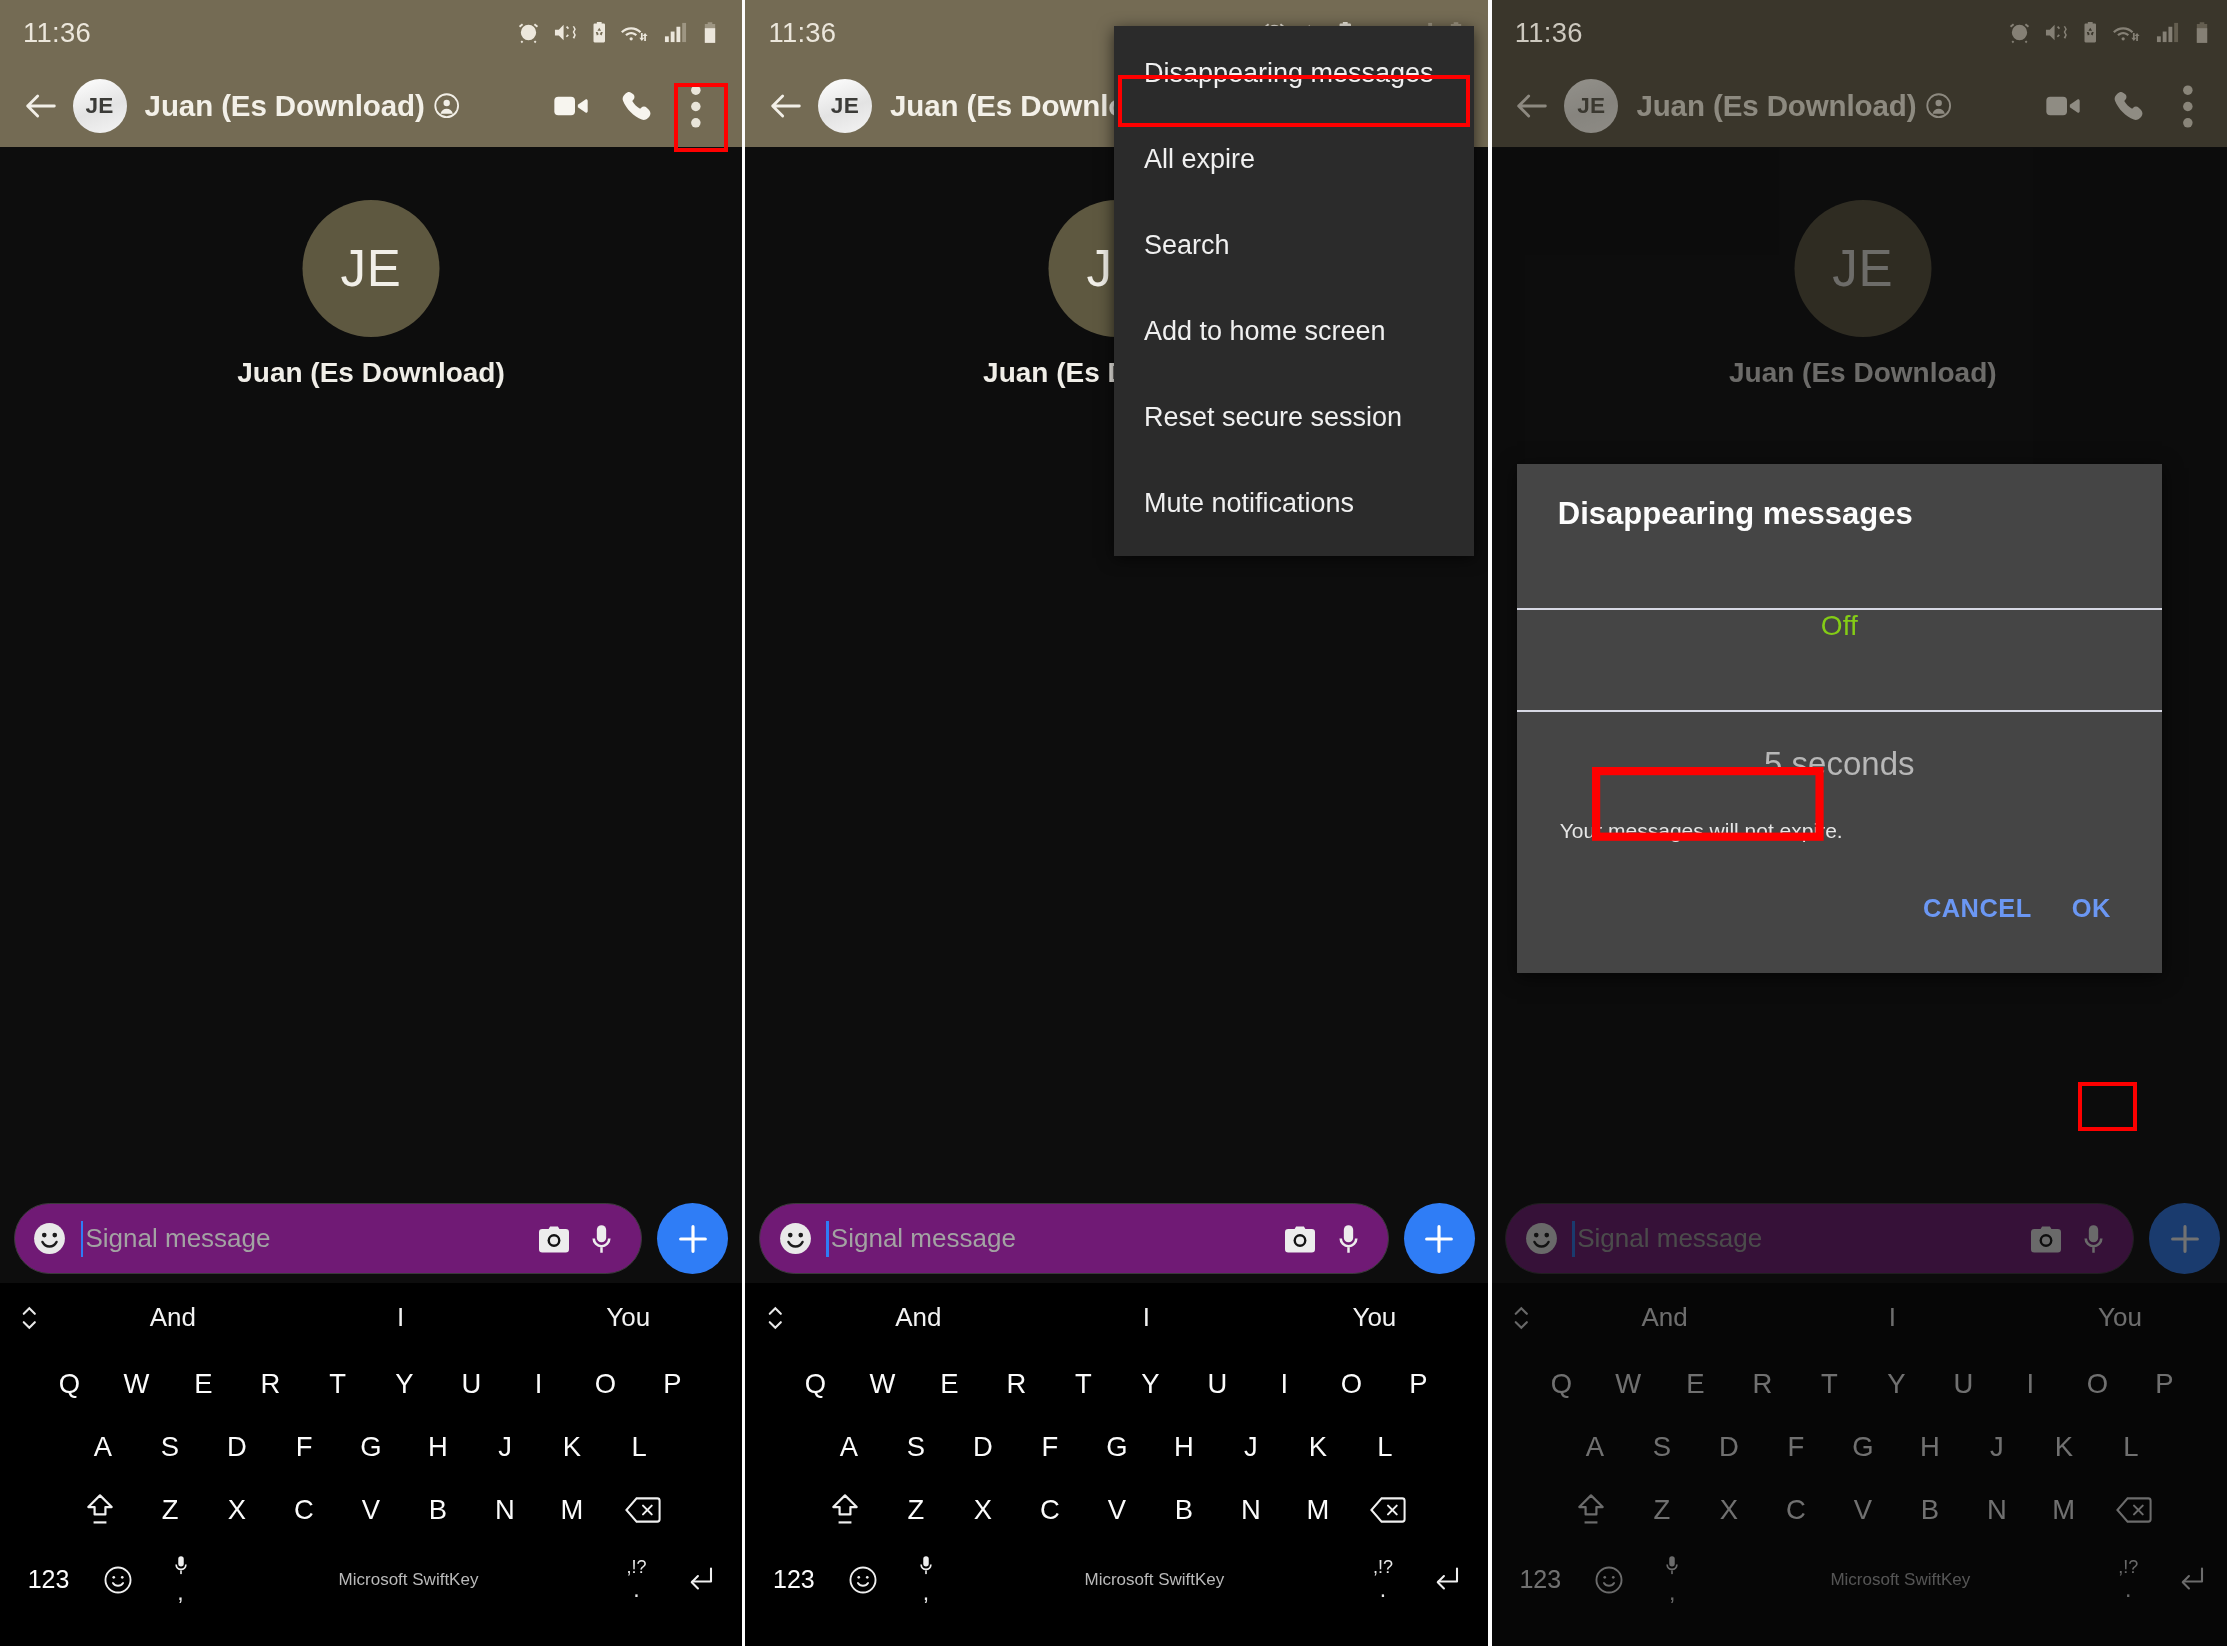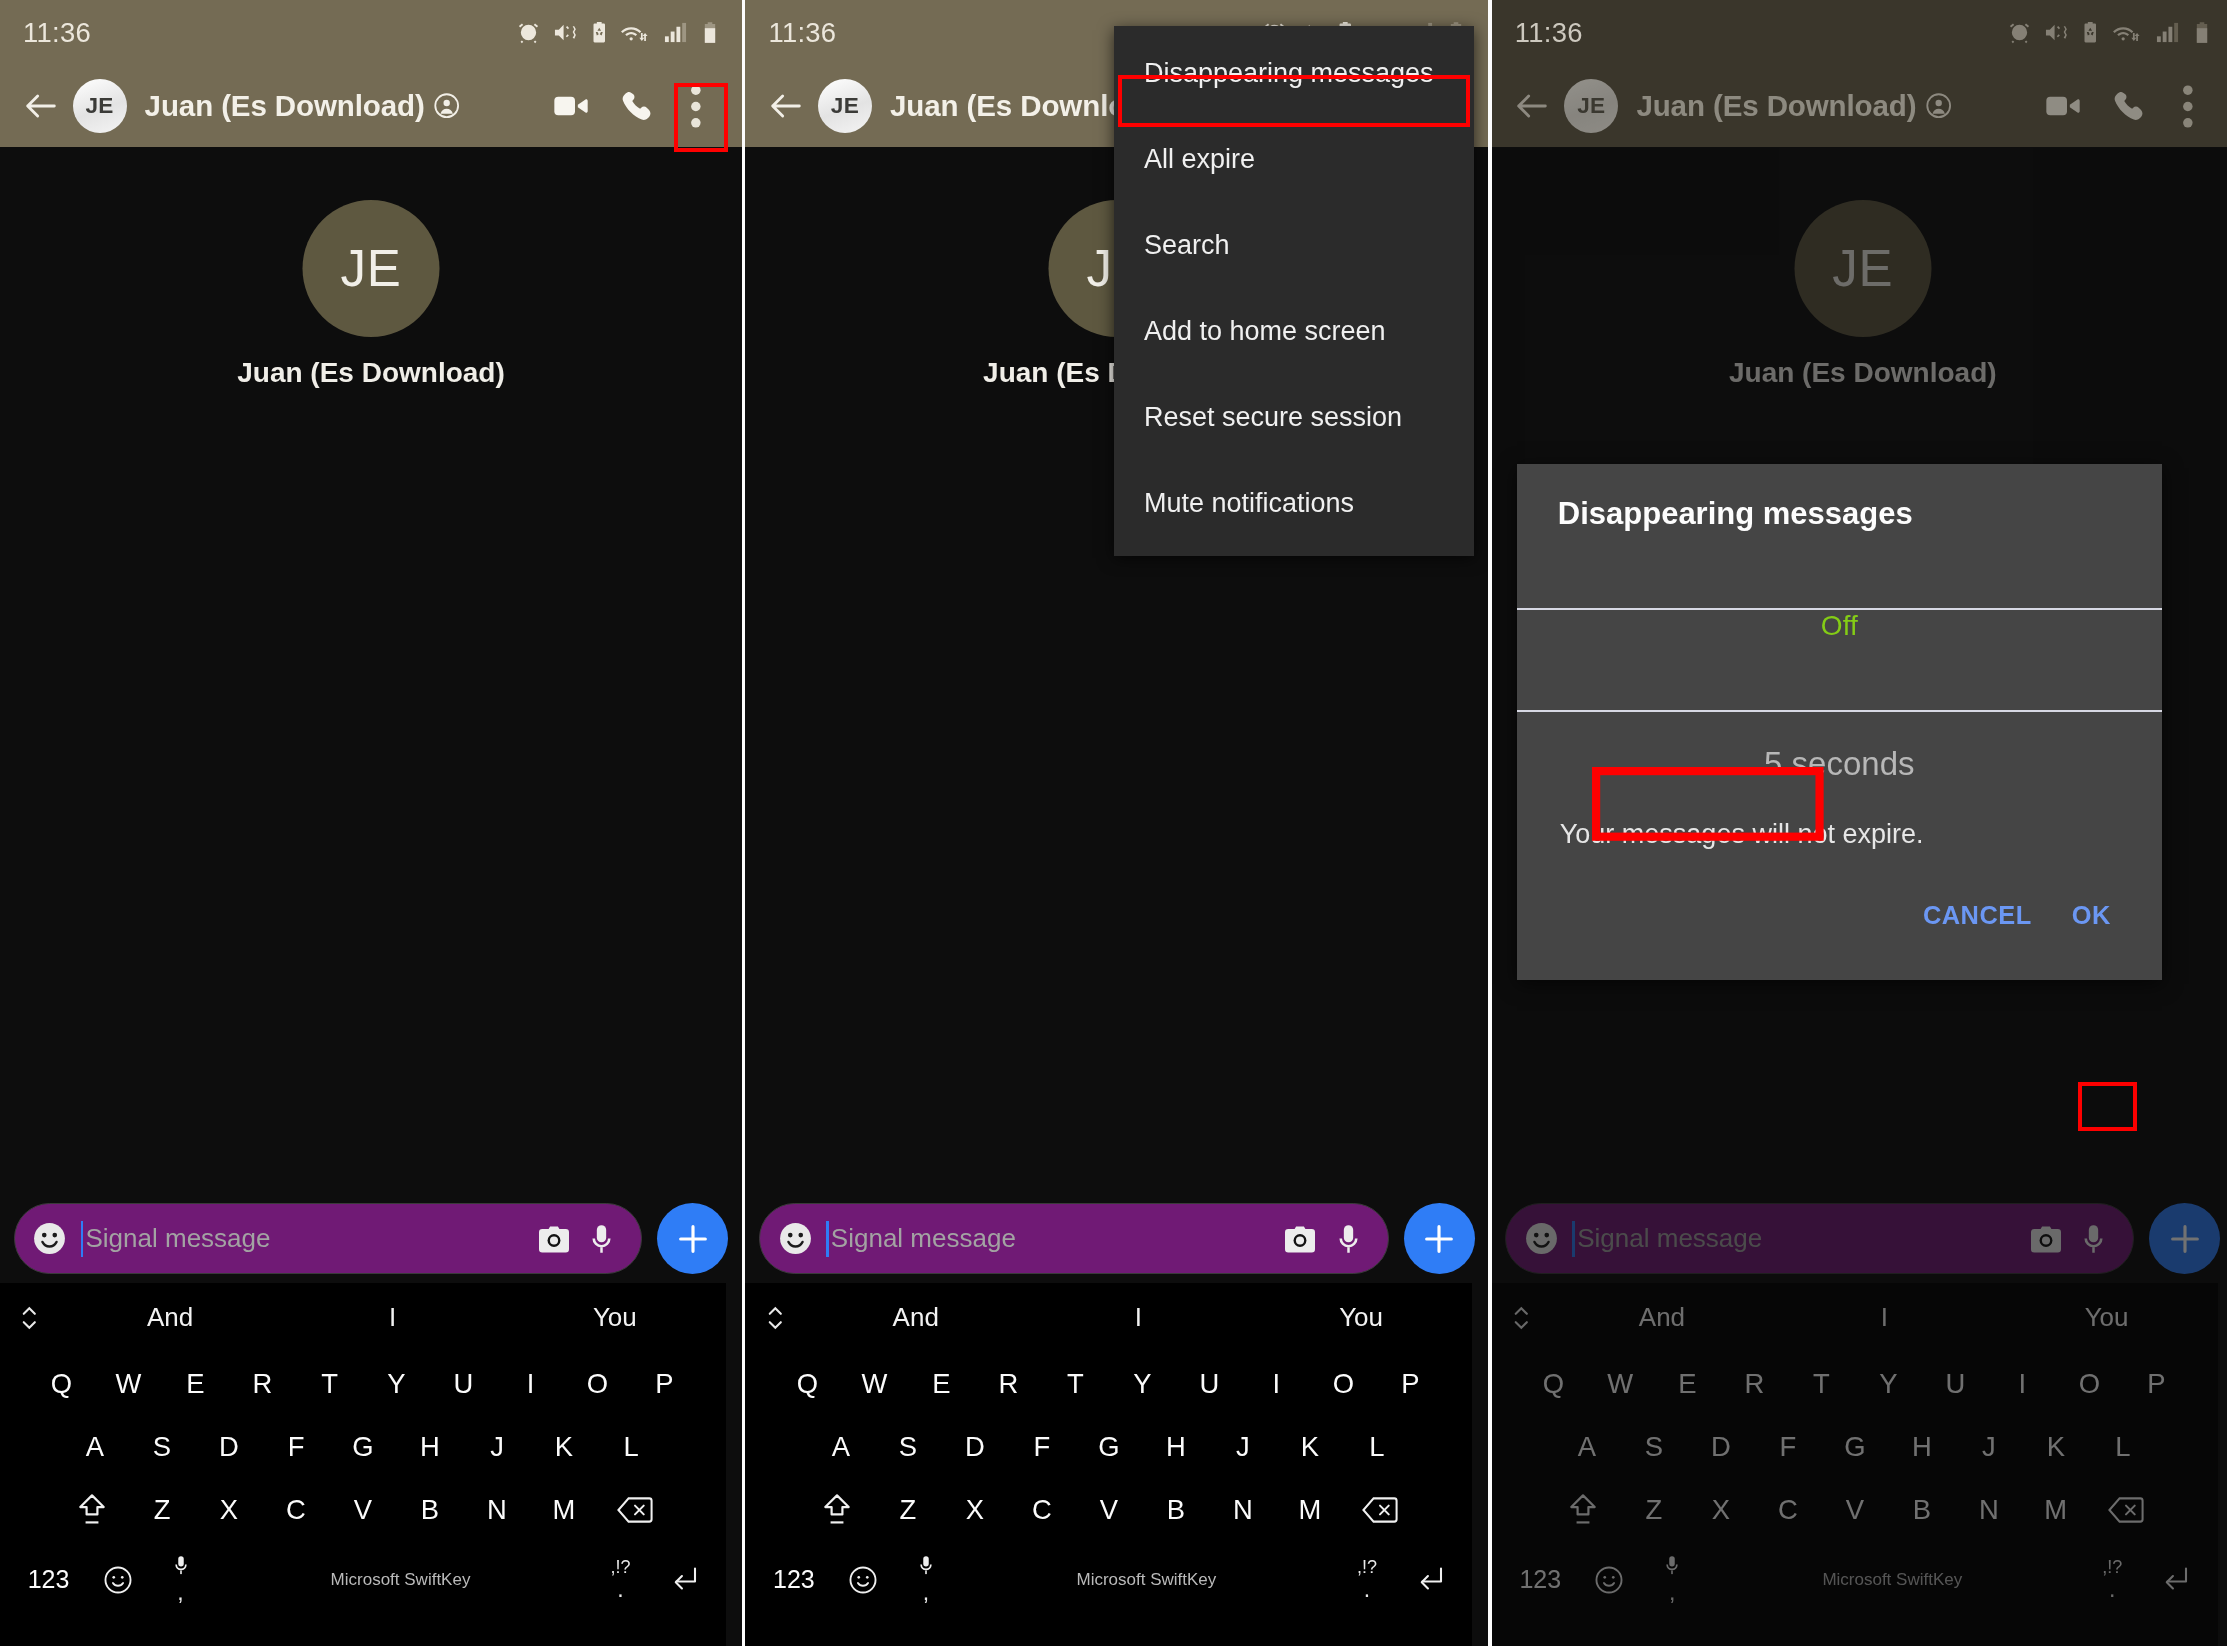--- a/index.html
+++ b/index.html
@@ -49,21 +49,21 @@
   .inputpill{flex:1 1 auto;height:71px;border:1.4px solid #3a3a3a;border-radius:36px;background:#701a75;
              display:flex;align-items:center;padding:0 19px 0 15px;box-sizing:border-box;}
   .emoji-btn{width:40px;height:40px;flex:0 0 auto;display:flex;align-items:center;justify-content:center;}
   .caret{width:2.7px;height:36px;background:#2f7df6;margin-left:11px;flex:0 0 auto;}
   .placeholder{color:#a3a3a3;font-size:26px;margin-left:2.1px;flex:1 1 auto;white-space:nowrap;}
   .in-ico{width:41px;height:41px;flex:0 0 auto;display:flex;align-items:center;justify-content:center;margin-left:6.9px;}
   .plus-btn{width:71px;height:71px;border-radius:50%;background:#2f7df6;margin-left:15px;flex:0 0 auto;
             display:flex;align-items:center;justify-content:center;}
 
   
-  .keyboard{position:absolute;left:0;right:16px;bottom:0;height:364px;background:#000;}
+  .keyboard{position:absolute;left:0;right:0;bottom:0;height:364px;background:#000;}
   .kb-suggest{height:69px;display:flex;align-items:center;}
   .kb-exp{width:59px;display:flex;align-items:center;justify-content:center;flex:0 0 auto;}
   .kb-sug{flex:1 1 0;text-align:center;color:#f2f2f2;font-size:26px;}
   .kb-row{display:flex;align-items:center;justify-content:center;height:63px;}
   .kb-key{flex:0 0 auto;width:67px;text-align:center;color:#fbfbfb;font-size:27.4px;font-weight:400;}
   .kb-row.r2{padding:0 33px;}
   .kb-side{width:74px;display:flex;align-items:center;justify-content:center;flex:0 0 auto;}
   .kb-bottom{height:77px;display:flex;align-items:center;padding:0 11px;box-sizing:border-box;}
   .kb-123{width:75px;text-align:center;color:#fbfbfb;font-size:25px;flex:0 0 auto;}
   .kb-ico{width:63px;display:flex;align-items:center;justify-content:center;flex:0 0 auto;}
@@ -81,21 +81,21 @@
   .menu-item.highlight{position:relative;}
   .hl-box{position:absolute;border:4.8px solid #fe0000;box-sizing:border-box;pointer-events:none;z-index:60;}
   .dialog{position:absolute;z-index:45;left:25px;top:464px;width:645px;background:#454545;
           box-shadow:0 4.1px 18px rgba(0,0,0,.6);}
   .dlg-title{padding:32px 41px 0;color:#fdfdfd;font-size:31px;font-weight:700;}
   .dlg-slider{margin-top:76px;border-top:2.1px solid #d7d8e3;border-bottom:2.1px solid #d7d8e3;
               height:100px;display:flex;align-items:flex-start;justify-content:center;
               color:#84cc16;font-size:28px;}
   .dlg-opt{height:103px;display:flex;align-items:center;justify-content:center;
            color:#b7b7b7;font-size:33px;position:relative;}
-  .dlg-body{padding:4.1px 43px 0;color:#e6e6e6;font-size:27px;}
+  .dlg-body{padding:4.1px 43px 0;color:#e6e6e6;font-size:21px;}
   .dlg-actions{height:130px;display:flex;align-items:center;justify-content:flex-end;
                padding:0 36px 0 0;box-sizing:border-box;gap:10px;}
   .dlg-btn{color:#6b97f3;font-size:25.4px;font-weight:700;letter-spacing:0.5px;padding:11px 15px;position:relative;}
 
   .dim{opacity:.42;}
 </style>
 </head>
 <body>
 
 <div class="screens">

